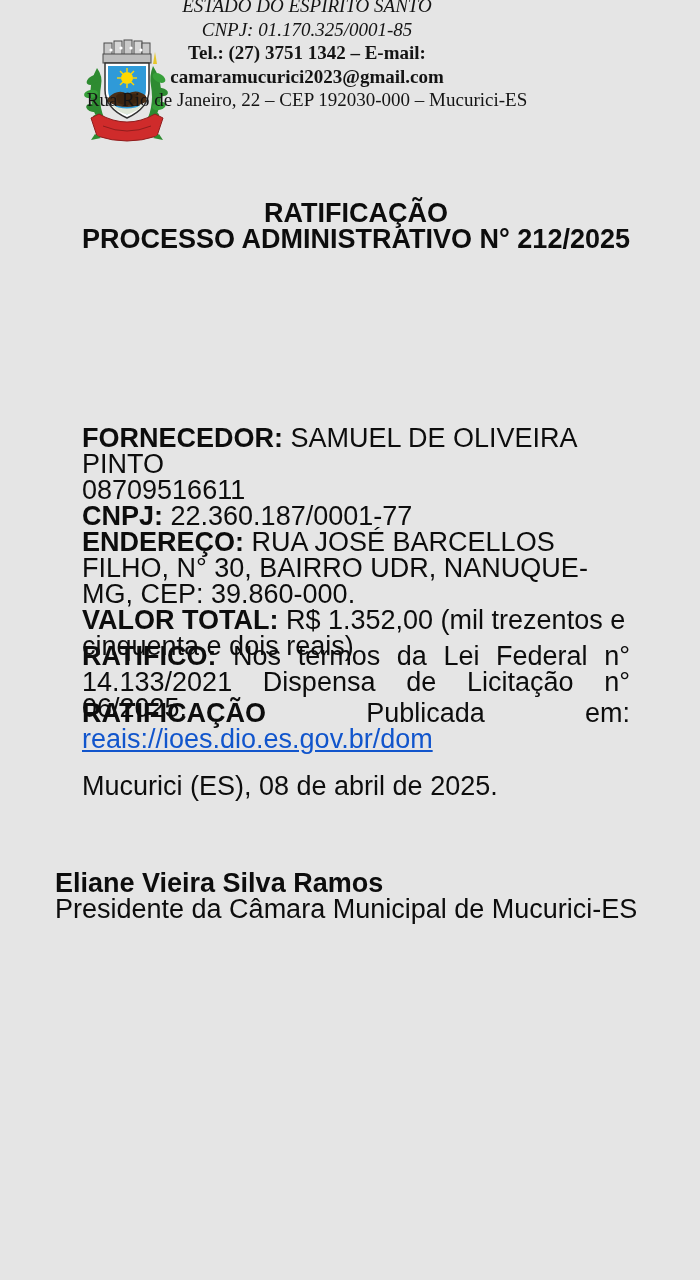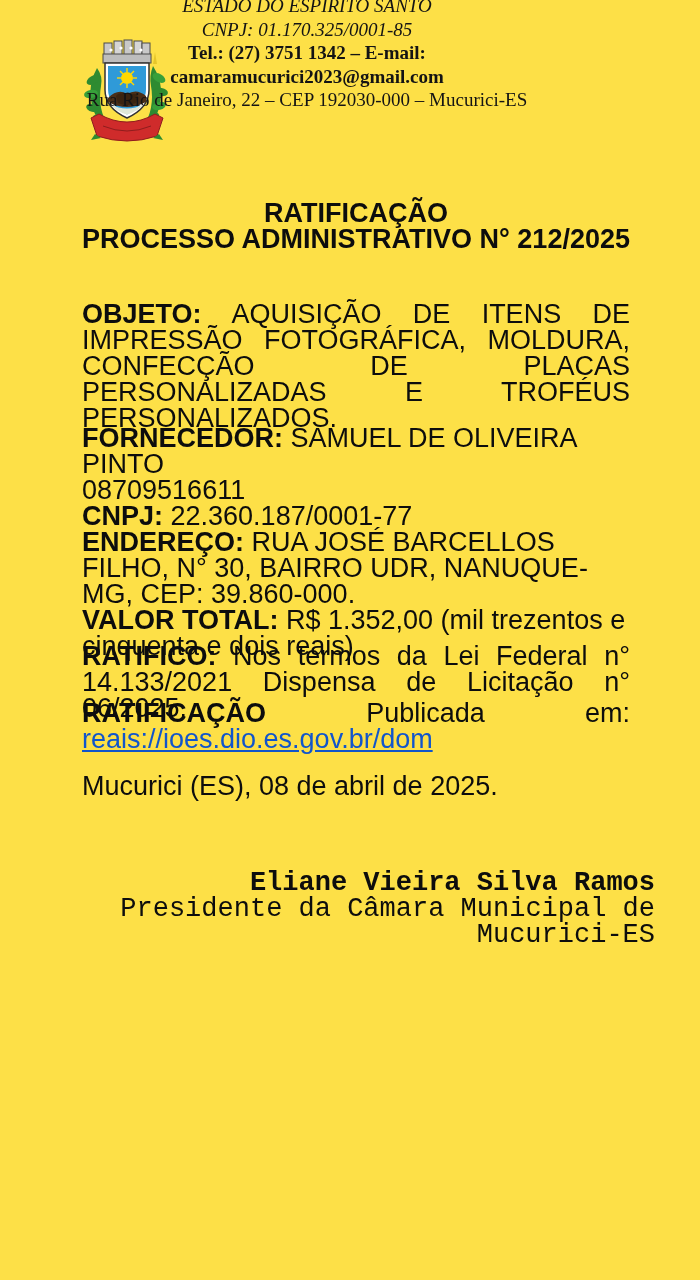--- a/index.html
+++ b/index.html
@@ -1,20 +1,20 @@
 <!DOCTYPE html>
 <html lang="pt"><head>
 <meta charset="utf-8">
 <style>
   html, body { margin: 0; padding: 0; background: #ffffff; }
   .page {
     position: relative;
     width: 700px;
     height: 1280px;
-    background: #fde047;
+    background: #e5e5e5;
     overflow: hidden;
     color: #111111;
     font-family: "Liberation Sans", sans-serif;
   }
 
   
   .letterhead {
     position: absolute;
     top: -6px;
     left: 0;
@@ -42,21 +42,21 @@
   .para {
     position: absolute;
     left: 82px;
     width: 548px;
     font-size: 27px;
     line-height: 26px;
     color: #0d0d0d;
   }
   .b { font-weight: 700; }
   .just { text-align: justify; }
-  .center { text-align: right; font-family: Liberation Mono, monospace; }
+  .center { text-align: left; }
 
   .title-block { top: 200px; text-align: center; font-weight: 700; }
   .objeto      { top: 301px; }
   .fornecedor  { top: 425px; }
   .ratifico    { top: 643px; }
   .publicacao  { top: 700px; }
   .dateline    { top: 773px; }
   .signature   { top: 870px; left: 55px; width: 600px; }
 
   .pub-line {
@@ -135,24 +135,20 @@
     <div class="lh-bold">Tel.: (27) 3751 1342 – E-mail:</div>
     <div class="lh-bold">camaramucurici2023@gmail.com</div>
     <div>Rua Rio de Janeiro, 22 – CEP 192030-000 – Mucurici-ES</div>
   </div>
 
   <div class="para title-block">
     <div>RATIFICAÇÃO</div>
     <div>PROCESSO ADMINISTRATIVO N° 212/2025</div>
   </div>
 
-  <div class="para objeto just">
-    <span class="b">OBJETO:</span>
-    <span>AQUISIÇÃO DE ITENS DE IMPRESSÃO FOTOGRÁFICA, MOLDURA, CONFECÇÃO DE PLACAS PERSONALIZADAS E TROFÉUS PERSONALIZADOS.</span>
-  </div>
 
   <div class="para fornecedor">
     <div>
       <span class="b">FORNECEDOR:</span>
       <span>SAMUEL DE OLIVEIRA PINTO</span><br>
       <span>08709516611</span>
     </div>
     <div>
       <span class="b">CNPJ:</span>
       <span>22.360.187/0001-77</span>

